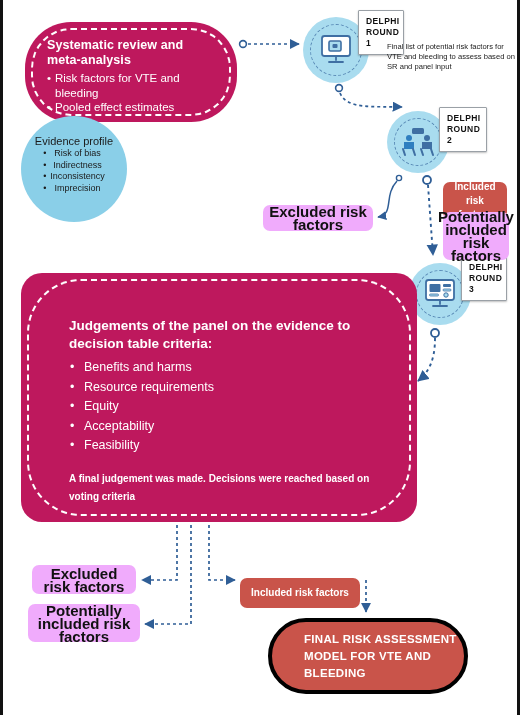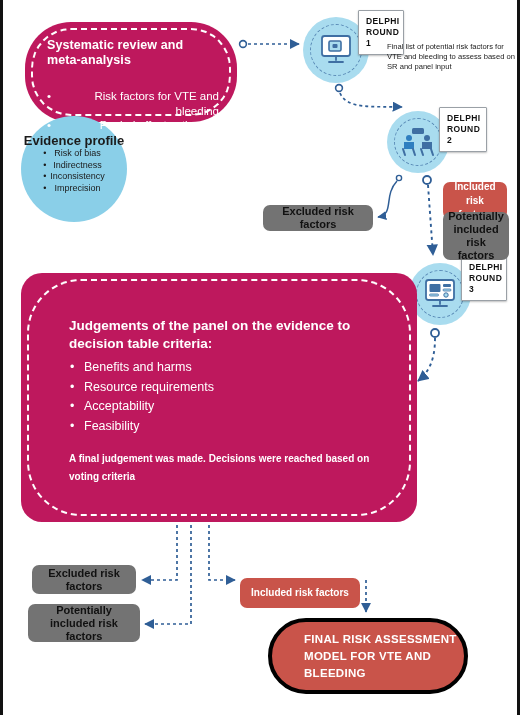--- a/index.html
+++ b/index.html
@@ -28,32 +28,32 @@
     position:absolute;left:6px;top:6px;right:6px;bottom:6px;
     border:2px dashed #ffffff;
     border-radius:40px;
     pointer-events:none;
   }
   .redpill .inner{position:relative;z-index:2;}
 
   #sr-box{left:22px;top:22px;width:212px;height:100px;}
   #sr-box .inner{padding:16px 18px 0 22px;}
   .sr-title{font-weight:bold;font-size:12.5px;line-height:15px;letter-spacing:.1px;}
-  .sr-list{list-style:none;margin:21px 0 0 0;padding:0;text-align:right;}
+  .sr-list{list-style:none;margin:3px 0 0 0;padding:0;}
   .sr-list li{font-size:11.5px;line-height:14.5px;padding-left:8px;position:relative;}
   .sr-list li:before{content:"•";position:absolute;left:0;top:0;}
 
   
   #evidence-circle{
     left:18px;top:116px;width:106px;height:106px;
     background:#8acfe8;border-radius:50%;
     color:#1b1b1b;
   }
   #evidence-circle .inner{padding:19px 0 0 0;text-align:center;}
-  .ev-title{font-weight:bold;font-size:13px;line-height:12px;}
+  .ev-title{font-weight:normal;font-size:11px;line-height:12px;}
   .ev-list{list-style:none;margin:1px 0 0 0;padding:0;text-align:left;display:inline-block;}
   .ev-list li{font-size:9px;line-height:11.5px;padding-left:7px;position:relative;white-space:nowrap;text-align:center;}
   .ev-list li:before{content:"•";position:absolute;left:0;top:0;font-size:9px;}
 
   
   .delphi-circle{border-radius:50%;background:#a9dcef;}
   .delphi-circle .ring{
     position:absolute;left:7px;top:7px;right:7px;bottom:7px;
     border:1.4px dashed #3f6fa3;border-radius:50%;opacity:.75;
   }
@@ -77,22 +77,22 @@
   #dl3{left:458px;top:256px;width:46px;}
 
   
   #round1-caption{
     left:384px;top:42px;width:132px;
     font-size:7.6px;line-height:10.2px;color:#1b1b1b;
   }
 
   
   .greybox{
-    background:#737373;border-radius:7px;color:#111;
-    font-weight:bold;font-size:11px;line-height:13px;
+    background:#f0abfc;border-radius:7px;color:#111;
+    font-weight:bold;font-size:15px;line-height:13px;
     display:flex;align-items:center;justify-content:center;text-align:center;
     padding:4px 6px;
   }
   .redbox{
     background:#c9544a;border-radius:7px;color:#ffffff;
     font-weight:bold;font-size:10px;line-height:14px;
     display:flex;align-items:center;justify-content:center;text-align:center;
     padding:4px 6px;
     margin-top:14px;
   }
@@ -240,20 +240,21 @@
   <div class="node redbox" id="included-mid">Included risk factors</div>
   <div class="node greybox" id="potential-mid">Potentially included risk factors</div>
 
   <div class="node redpill" id="judgement-box">
     <div class="dashring"></div>
     <div class="inner">
       <div class="j-title">Judgements of the panel on the evidence to decision table criteria:</div>
       <ul class="j-list">
         <li>Benefits and harms</li>
         <li>Resource requirements</li>
+        <li>Equity</li>
         <li>Acceptability</li>
         <li>Feasibility</li>
       </ul>
       <div class="j-footer">A final judgement was made. Decisions were reached based on voting criteria</div>
     </div>
   </div>
 
   <div class="node greybox" id="excluded-bottom">Excluded risk factors</div>
   <div class="node greybox" id="potential-bottom">Potentially included risk factors</div>
   <div class="node redbox" id="included-bottom">Included risk factors</div>

